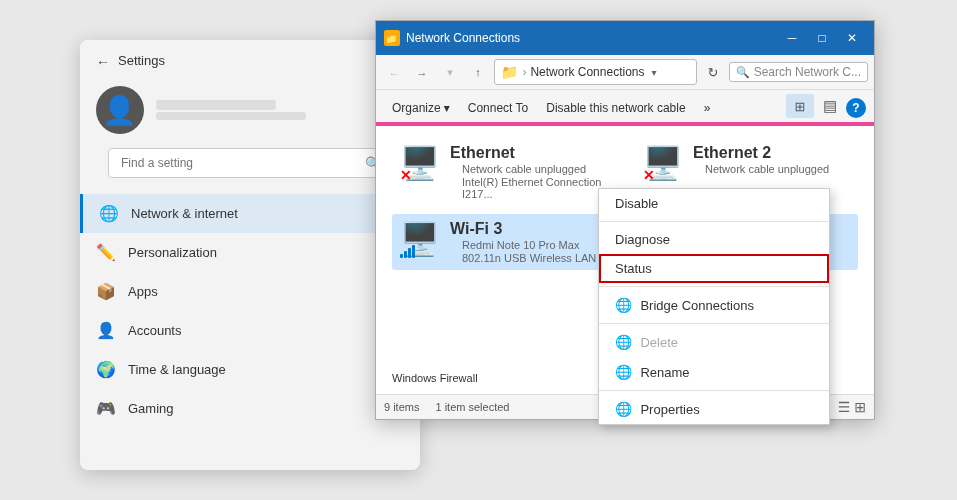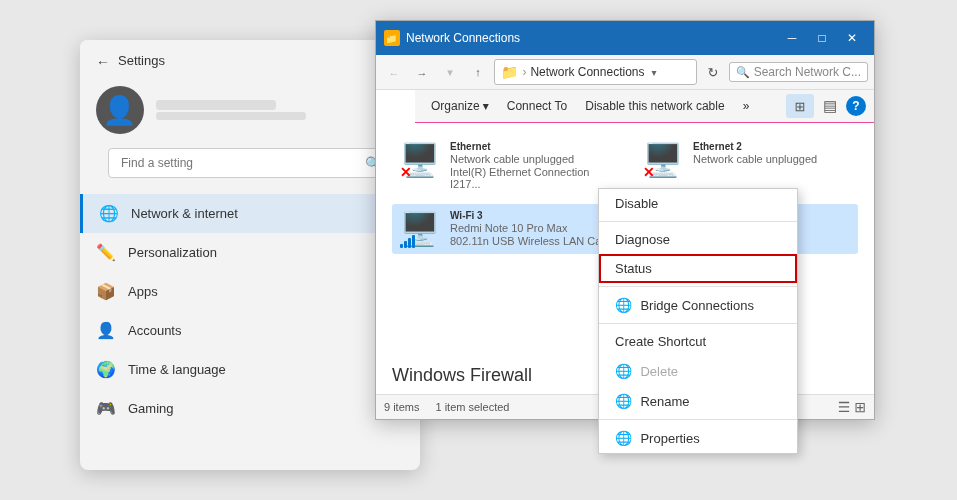--- a/index.html
+++ b/index.html
@@ -244,26 +244,25 @@
       background: white;
       padding: 2px 6px;
       gap: 4px;
       min-width: 130px;
     }
     .addr-search-icon { font-size: 11px; color: #888; }
     .addr-search-text { font-size: 12px; color: #888; }
 
     .network-toolbar {
       display: flex;
-      align-items: center;
+      align-items: flex-end;
       padding: 4px 8px;
       background: #f5f5f5;
-      border-bottom: 1px solid #ec4899;
+      border-bottom: 4px solid #ec4899;
       gap: 2px;
-      margin-left: 39px;
     }
     .toolbar-btn {
       display: flex;
       align-items: center;
       gap: 3px;
       padding: 3px 8px;
       font-size: 12px;
       color: #333;
       cursor: pointer;
       border-radius: 3px;
@@ -332,44 +331,44 @@
       display: flex;
       align-items: flex-end;
       gap: 1px;
     }
     .bar {
       width: 3px;
       background: #0078d4;
       border-radius: 1px;
     }
     .network-item-details { display: flex; flex-direction: column; gap: 1px; }
-    .network-item-name { font-size: 10px; font-weight: 600; color: #333; }
-    .network-item-desc { font-size: 11px; color: #666; }
+    .network-item-name { font-size: 16px; font-weight: 600; color: #333; }
+    .network-item-desc { font-size: 11px; color: #666; margin-left: 12px; }
 
     .network-statusbar {
       display: flex;
       align-items: center;
       padding: 4px 8px;
       background: #f5f5f5;
       border-top: 1px solid #ddd;
       font-size: 11px;
       color: #555;
       gap: 16px;
     }
     .statusbar-spacer { flex: 1; }
     .statusbar-view-icons { display: flex; gap: 4px; }
     .statusbar-icon { font-size: 14px; color: #666; cursor: pointer; }
-    .firewall-text { font-size: 18px; color: #333; }
+    .firewall-text { font-size: 11px; color: #333; }
 
     
     .context-menu {
       position: absolute;
       left: 598px;
       top: 188px;
-      width: 200px;
+      width: 232px;
       background: white;
       border: 1px solid #ccc;
       box-shadow: 3px 3px 10px rgba(0,0,0,0.2);
       z-index: 100;
       font-size: 13px;
     }
     .context-item {
       display: flex;
       align-items: center;
       padding: 7px 16px;
@@ -564,23 +563,20 @@
   </div>
   <div class="context-item highlighted">
     <span>Status</span>
   </div>
   <div class="context-separator"></div>
   <div class="context-item">
     <span class="context-icon">🌐</span>
     <span>Bridge Connections</span>
   </div>
   <div class="context-separator"></div>
-  <div class="context-item">
-    <span>Create Shortcut</span>
-  </div>
   <div class="context-item disabled">
     <span class="context-icon">🌐</span>
     <span>Delete</span>
   </div>
   <div class="context-item">
     <span class="context-icon">🌐</span>
     <span>Rename</span>
   </div>
   <div class="context-separator"></div>
   <div class="context-item">

